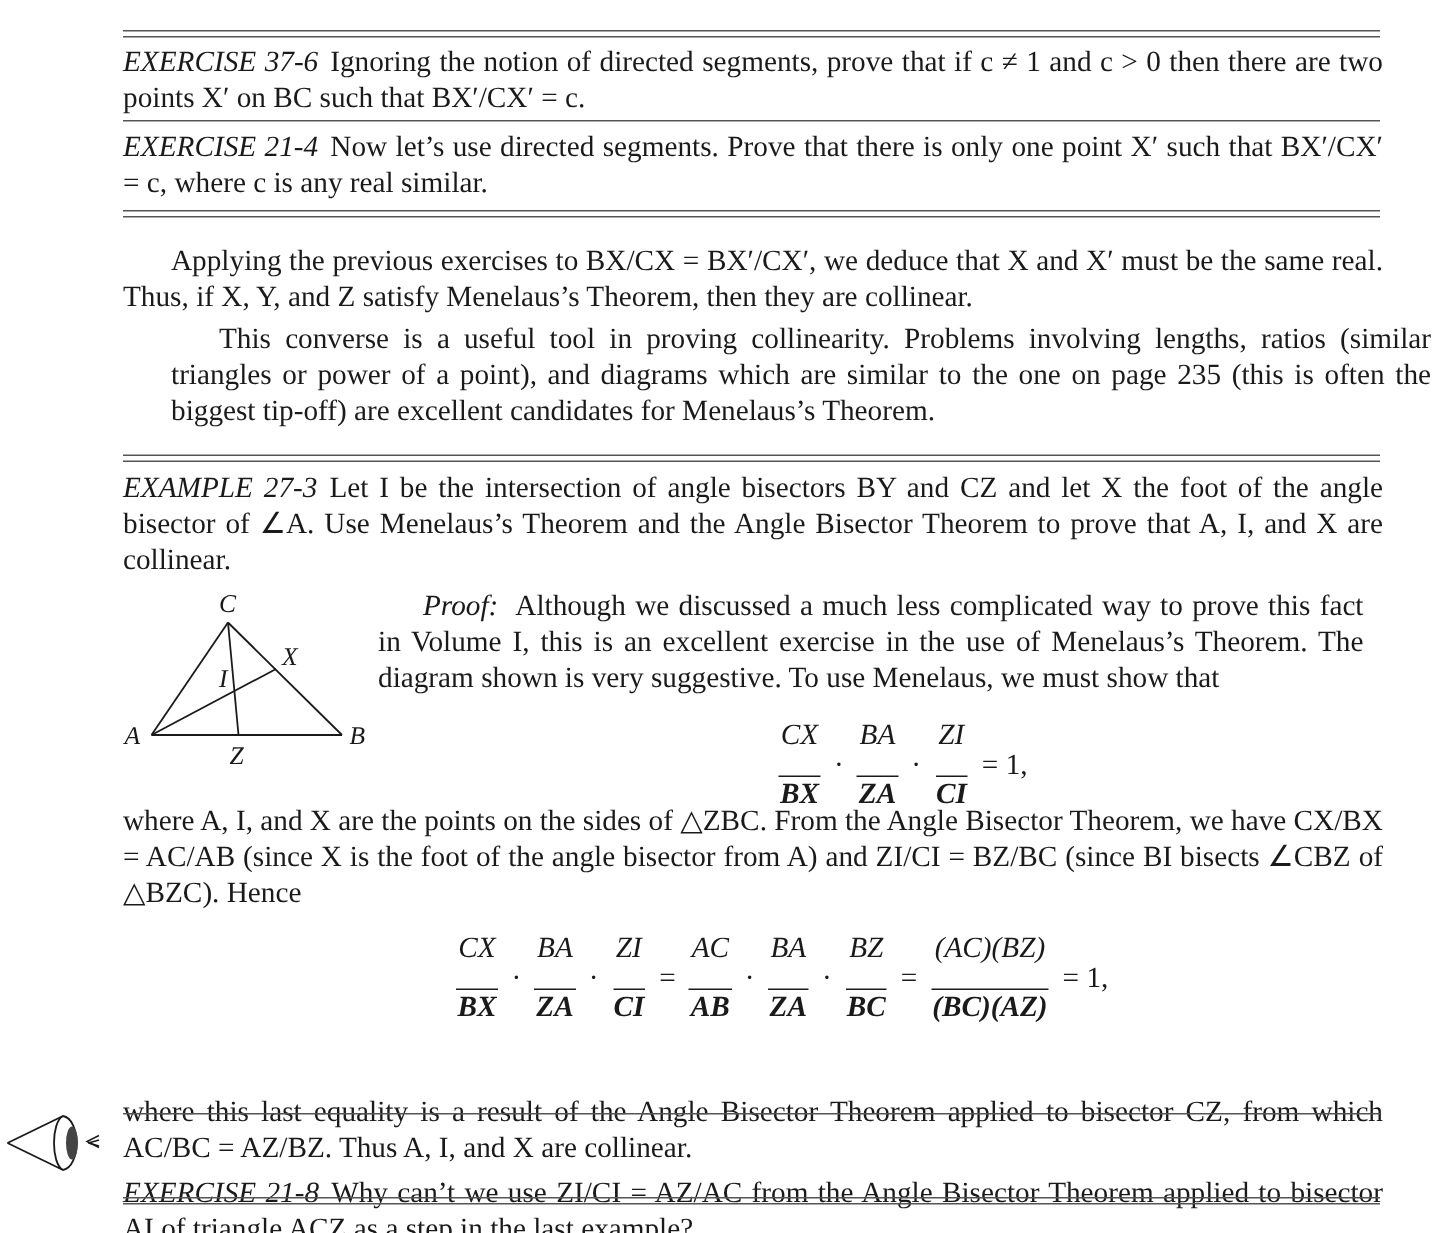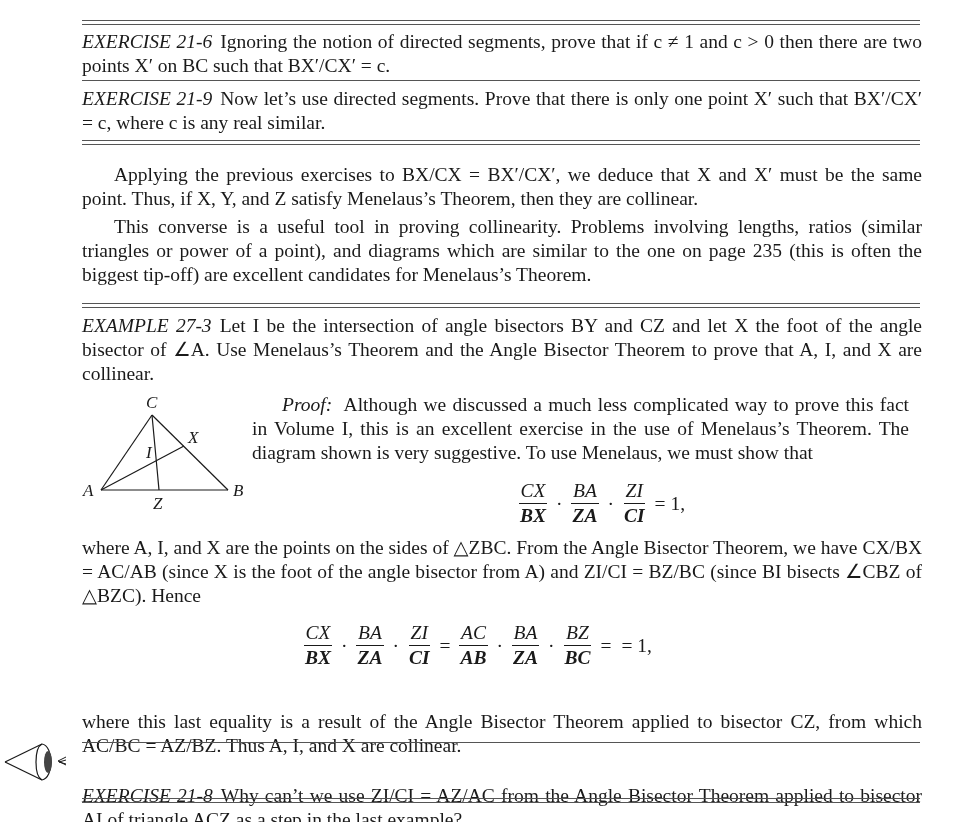--- a/index.html
+++ b/index.html
@@ -6,42 +6,42 @@
   body { width: 960px; height: 822px; position: relative; overflow: hidden;
          font-family: "DejaVu Serif", "Liberation Serif", serif; color: #1a1a1a; }
   .rule-double { position: absolute; left: 82px; width: 838px; height: 5px; border-top: 1.5px solid #555; border-bottom: 1.5px solid #555; box-sizing: border-box; }
   .rule-single { position: absolute; left: 82px; width: 838px; height: 0; border-top: 1.5px solid #555; }
   .blk { position: absolute; left: 82px; width: 840px; font-family: "Liberation Serif", serif; font-size: 19.5px; line-height: 24px; text-align: justify; }
   .blk i, .it { font-style: italic; }
   .head { font-style: italic; margin-right: 8px; }
   .indent { text-indent: 32px; }
   .math-block { position: absolute; font-family: "Liberation Serif", serif; font-size: 19.5px; display: flex; align-items: center; }
   .frac { display: inline-flex; flex-direction: column; align-items: center; font-style: italic; margin: 0 3px; }
-  .frac .num { padding: 0 2px 1px; border-bottom: 1.2px solid #1a1a1a; line-height: 22px; }
+  .frac .num { padding: 0 2px 15px; border-bottom: 1.2px solid #1a1a1a; line-height: 22px; }
   .frac .den { padding: 1px 2px 0; line-height: 22px; font-weight: bold; }
   .op { margin: 0 5px; }
   .diagram { position: absolute; left: 78px; top: 390px; }
   .eye { position: absolute; left: 2px; top: 740px; }
 </style>
 </head>
 <body>
 
 <div class="rule-double" style="top:20px;"></div>
 <div class="blk" style="top:30px;">
-  <span class="head">EXERCISE 21-6</span><span>Ignoring the notion of directed segments, prove that if c ≠ 1 and c &gt; 0 then there are two points X′ on BC such that BX′/CX′ = c.</span>
+  <span class="head">EXERCISE 37-6</span><span>Ignoring the notion of directed segments, prove that if c ≠ 1 and c &gt; 0 then there are two points X′ on BC such that BX′/CX′ = c.</span>
 </div>
 <div class="rule-single" style="top:80px;"></div>
 
 <div class="blk" style="top:87px;">
-  <span class="head">EXERCISE 21-9</span><span>Now let’s use directed segments. Prove that there is only one point X′ such that BX′/CX′ = c, where c is any real similar.</span>
+  <span class="head">EXERCISE 21-4</span><span>Now let’s use directed segments. Prove that there is only one point X′ such that BX′/CX′ = c, where c is any real similar.</span>
 </div>
 <div class="rule-double" style="top:140px;"></div>
 
-<div class="blk indent" style="top:163px;">Applying the previous exercises to BX/CX = BX′/CX′, we deduce that X and X′ must be the same point. Thus, if X, Y, and Z satisfy Menelaus’s Theorem, then they are collinear.</div>
-<div class="blk indent" style="top:215px;">This converse is a useful tool in proving collinearity. Problems involving lengths, ratios (similar triangles or power of a point), and diagrams which are similar to the one on page 235 (this is often the biggest tip-off) are excellent candidates for Menelaus’s Theorem.</div>
+<div class="blk indent" style="top:163px;">Applying the previous exercises to BX/CX = BX′/CX′, we deduce that X and X′ must be the same real. Thus, if X, Y, and Z satisfy Menelaus’s Theorem, then they are collinear.</div>
+<div class="blk indent" style="top:215px;margin-left:32px;">This converse is a useful tool in proving collinearity. Problems involving lengths, ratios (similar triangles or power of a point), and diagrams which are similar to the one on page 235 (this is often the biggest tip-off) are excellent candidates for Menelaus’s Theorem.</div>
 
 <div class="rule-double" style="top:303px;"></div>
 <div class="blk" style="top:314px;">
   <span class="head">EXAMPLE 27-3</span><span>Let I be the intersection of angle bisectors BY and CZ and let X the foot of the angle bisector of ∠A. Use Menelaus’s Theorem and the Angle Bisector Theorem to prove that A, I, and X are collinear.</span>
 </div>
 
 <svg class="diagram" width="180" height="125" viewBox="0 0 180 125">
   <g stroke="#1a1a1a" stroke-width="1.2" fill="none">
     <line x1="23" y1="100" x2="150" y2="100"></line>
     <line x1="23" y1="100" x2="74" y2="25"></line>
@@ -107,24 +107,28 @@
   <span class="frac">
       <span class="num">BA</span>
       <span class="den">ZA</span>
     </span>
   <span class="op">·</span>
   <span class="frac">
       <span class="num">BZ</span>
       <span class="den">BC</span>
     </span>
   <span class="op">=</span>
+  <span class="frac">
+      <span class="num">(AC)(BZ)</span>
+      <span class="den">(BC)(AZ)</span>
+    </span>
   <span class="op">= 1,</span>
 </div>
 
-<div class="blk" style="top:710px;">where this last equality is a result of the Angle Bisector Theorem applied to bisector CZ, from which AC/BC = AZ/BZ. Thus A, I, and X are collinear.</div>
+<div class="blk" style="top:730px;">where this last equality is a result of the Angle Bisector Theorem applied to bisector CZ, from which AC/BC = AZ/BZ. Thus A, I, and X are collinear.</div>
 
 <div class="rule-single" style="top:742px;"></div>
 <svg class="eye" width="78" height="44" viewBox="0 0 78 44">
   <g stroke="#1a1a1a" stroke-width="1.2" fill="none">
     <path d="M3 22 L40 4"></path>
     <path d="M3 22 L40 40"></path>
     <path d="M40 4 C52 6 52 38 40 40"></path>
     <path d="M40 4 C32 8 32 36 40 40"></path>
   </g>
   <ellipse cx="46" cy="22" rx="4" ry="11" fill="#444"></ellipse>

